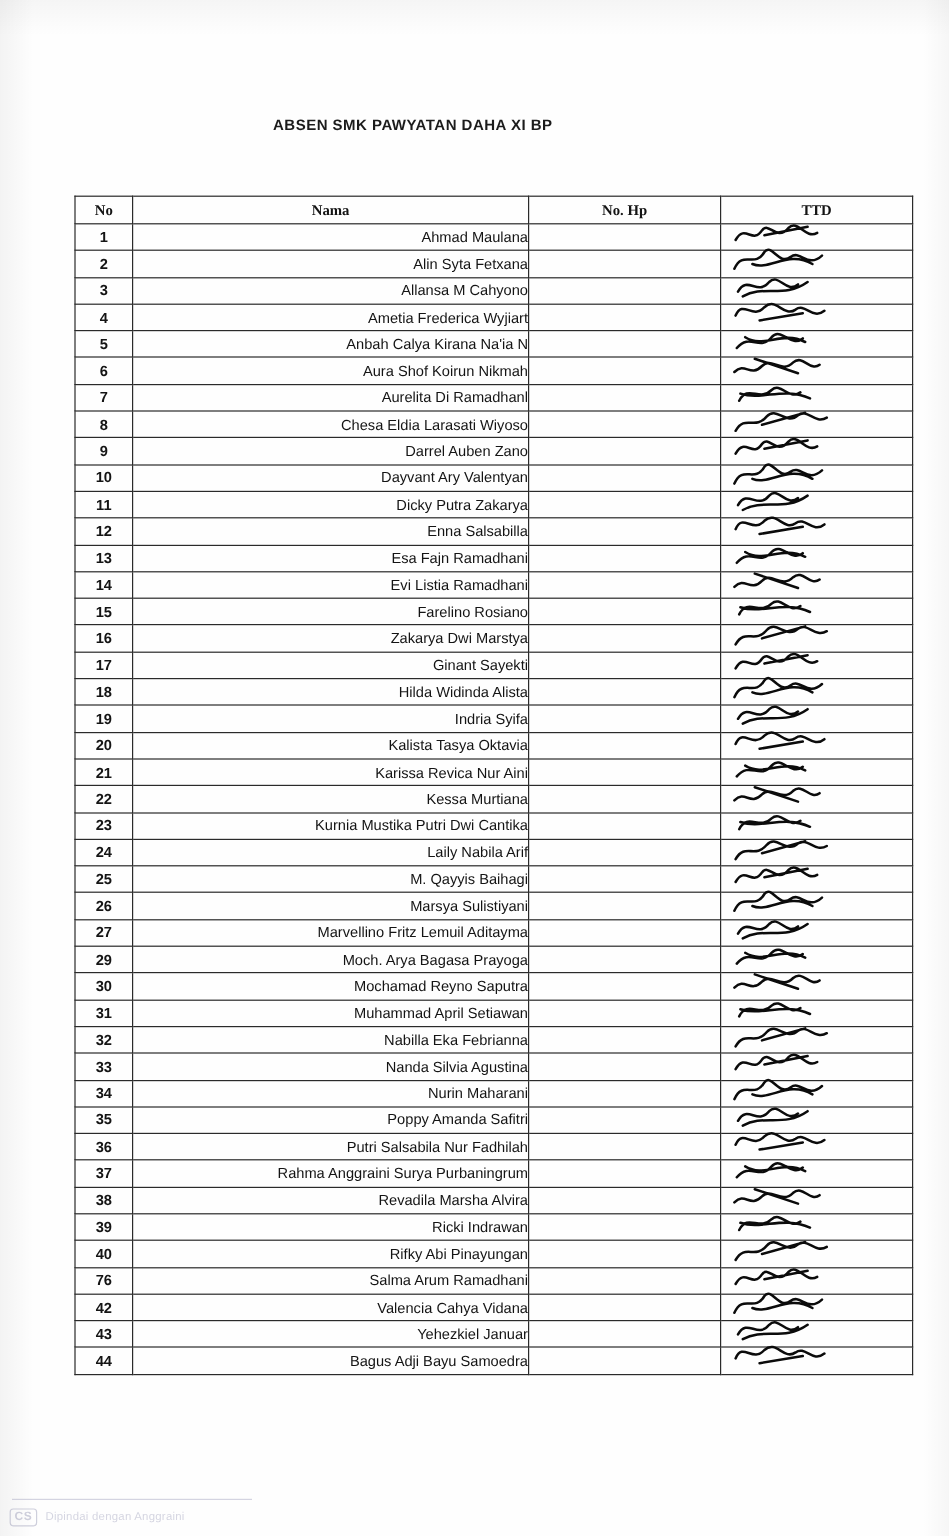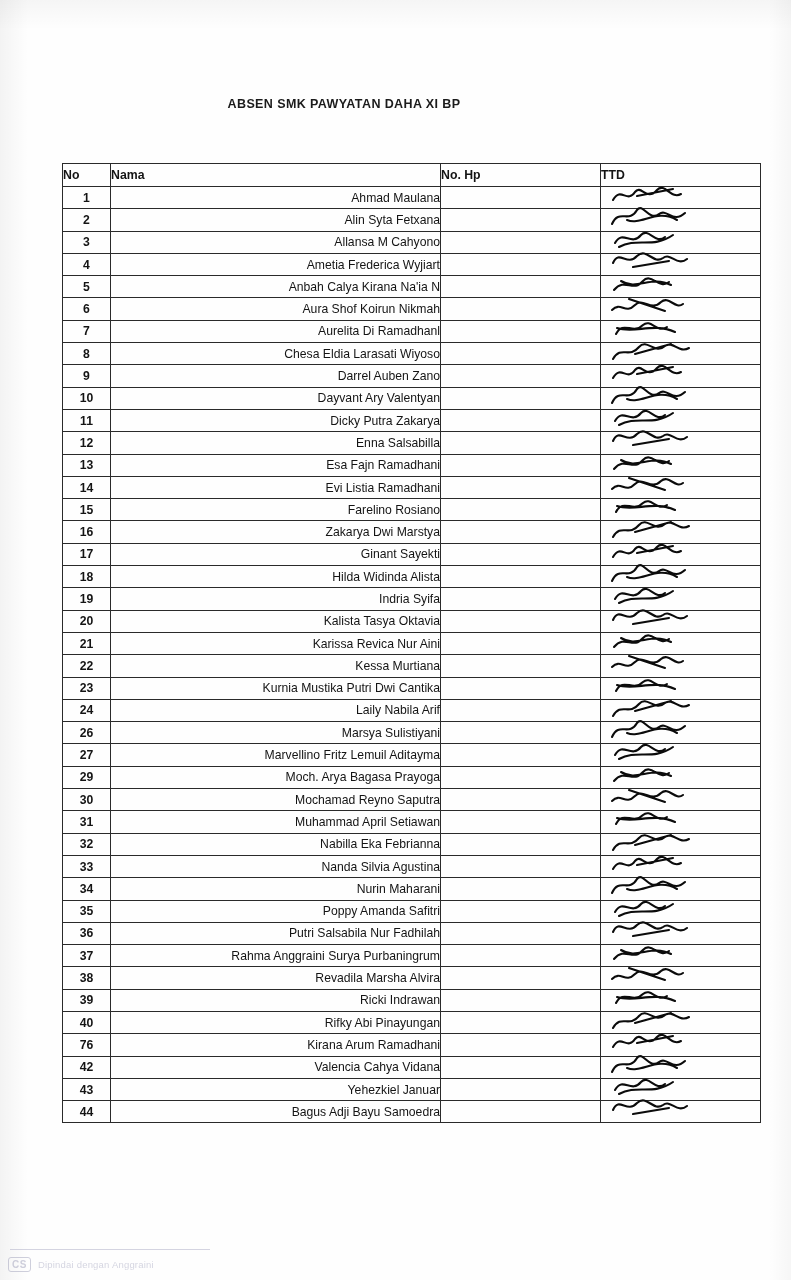--- a/index.html
+++ b/index.html
@@ -60,24 +60,25 @@
   table.absen td {
     border: 1px solid #2a2a2a;
     padding: 0;
     height: 21.3px;
     font-size: 12.2px;
     color: #141414;
     vertical-align: middle;
   }
 
   table.absen thead th {
-    text-align: left;
+    text-align: center;
     font-weight: bold;
     font-size: 12.3px;
     height: 22px;
+    font-family: Liberation Serif, serif;
   }
 
   td.cell-no {
     text-align: center;
     font-weight: bold;
     font-size: 12px;
   }
   td.cell-nama {
     text-align: right;
     padding-left: 8px;
@@ -451,20 +452,32 @@
             <td class="cell-hp"></td>
             <td class="cell-ttd">
               <span class="sig">
                 <svg viewBox="0 0 120 30" width="120" height="30">
                   <path d="M6 23 C14 9, 22 23, 32 11 C40 2, 48 19, 58 10 C66 4, 72 18, 82 12 M28 18 L64 8"></path>
                 </svg>
               </span>
             </td>
           </tr>
           <tr>
+            <td class="cell-no">25</td>
+            <td class="cell-nama">M. Qayyis Baihagi</td>
+            <td class="cell-hp"></td>
+            <td class="cell-ttd">
+              <span class="sig">
+                <svg viewBox="0 0 120 30" width="120" height="30">
+                  <path d="M6 20 C14 6, 20 24, 28 12 C34 4, 40 22, 50 10 C58 2, 64 20, 74 14 M30 16 L66 9"></path>
+                </svg>
+              </span>
+            </td>
+          </tr>
+          <tr>
             <td class="cell-no">26</td>
             <td class="cell-nama">Marsya Sulistiyani</td>
             <td class="cell-hp"></td>
             <td class="cell-ttd">
               <span class="sig">
                 <svg viewBox="0 0 120 30" width="120" height="30">
                   <path d="M5 22 C12 6, 22 22, 30 8 C36 0, 42 20, 52 12 C60 6, 66 22, 78 11 M20 18 C34 24, 50 6, 70 18"></path>
                 </svg>
               </span>
             </td>
@@ -620,21 +633,21 @@
             <td class="cell-ttd">
               <span class="sig">
                 <svg viewBox="0 0 120 30" width="120" height="30">
                   <path d="M6 23 C14 9, 22 23, 32 11 C40 2, 48 19, 58 10 C66 4, 72 18, 82 12 M28 18 L64 8"></path>
                 </svg>
               </span>
             </td>
           </tr>
           <tr>
             <td class="cell-no">76</td>
-            <td class="cell-nama">Kirana Arum Ramadhani</td>
+            <td class="cell-nama">Salma Arum Ramadhani</td>
             <td class="cell-hp"></td>
             <td class="cell-ttd">
               <span class="sig">
                 <svg viewBox="0 0 120 30" width="120" height="30">
                   <path d="M6 20 C14 6, 20 24, 28 12 C34 4, 40 22, 50 10 C58 2, 64 20, 74 14 M30 16 L66 9"></path>
                 </svg>
               </span>
             </td>
           </tr>
           <tr>

